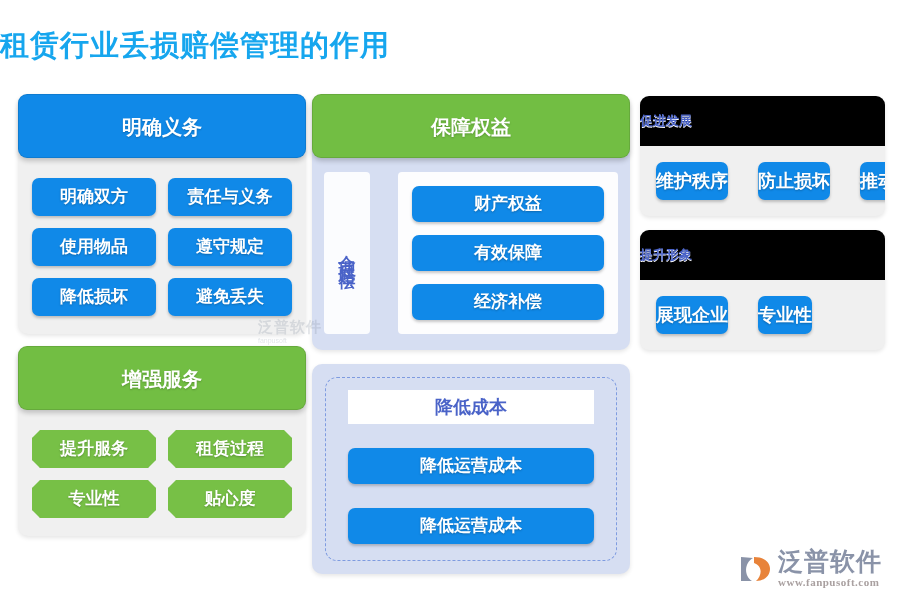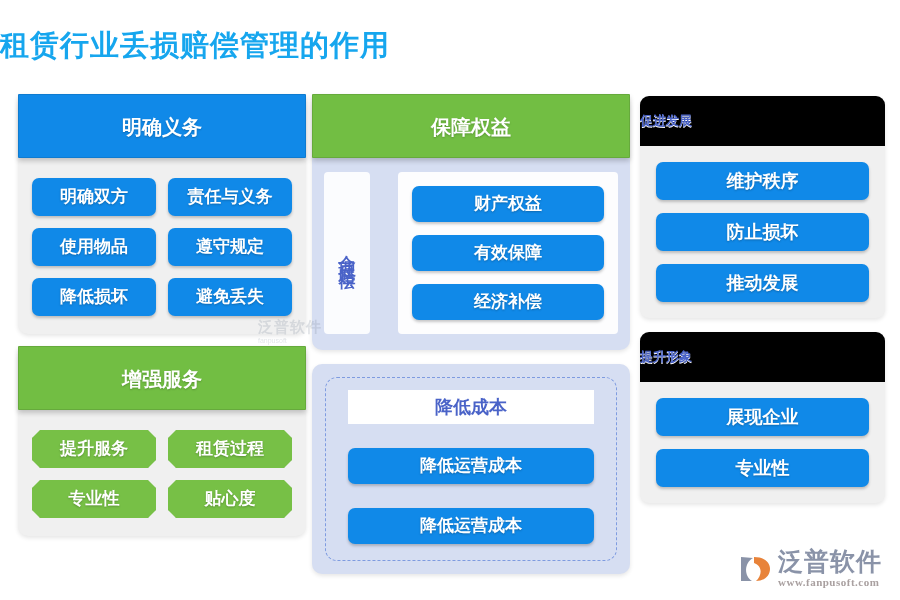--- a/index.html
+++ b/index.html
@@ -30,21 +30,21 @@
   .panel-gray {
     background: #F0F0F0;
     border-radius: 10px;
     box-shadow: 0 2px 4px rgba(0,0,0,.10);
     padding: 0 0 16px 0;
     position: relative;
   }
   .panel-head {
     height: 64px; line-height: 64px; text-align: center;
     font-size: 20px; font-weight: bold; color: #ffffff;
-    border-radius: 1px;
+    border-radius: 9px;
     border: 1px solid rgba(0,0,0,.10);
     box-shadow: 0 3px 5px rgba(0,0,0,.20);
     text-shadow: 0 1px 2px rgba(0,0,0,.22);
     position: relative; top: -2px;
   }
   .head-blue  { background: #1089E8; }
   .head-green { background: #72BE43; }
 
   
   .pill-grid {
@@ -130,21 +130,21 @@
     box-shadow: 0 2px 4px rgba(0,0,0,.10);
     overflow: hidden;
   }
   .right-head {
     background: #000000; height: 50px; line-height: 50px;
     text-align: left; font-size: 13px; font-weight: bold;
     color: #4A63C8; text-shadow: 0 1px 0 #ffffff;
   }
   .right-list {
     padding: 16px 16px 16px 16px;
-    display: flex; flex-direction: column; gap: 13px;
+    display: flex; flex-direction: row; gap: 30px;
   }
   .right-list .pill-blue { height: 38px; line-height: 38px; font-size: 18px; }
   .panel-right + .panel-right { margin-top: 14px; }
 
   
   .wm {
     position: absolute; pointer-events: none;
     color: rgba(120,130,150,.22); font-weight: bold;
     font-size: 15px; letter-spacing: 1px;
   }

